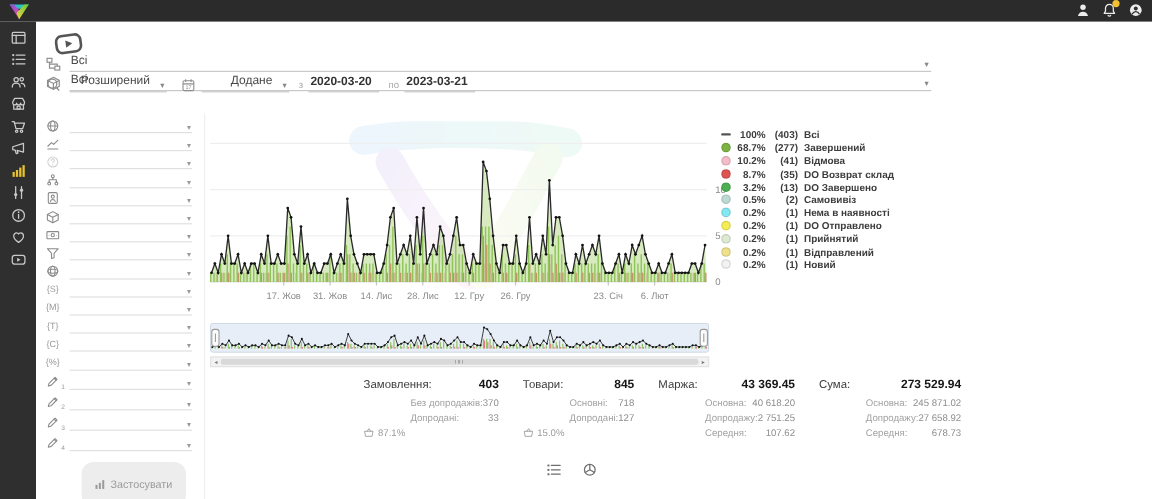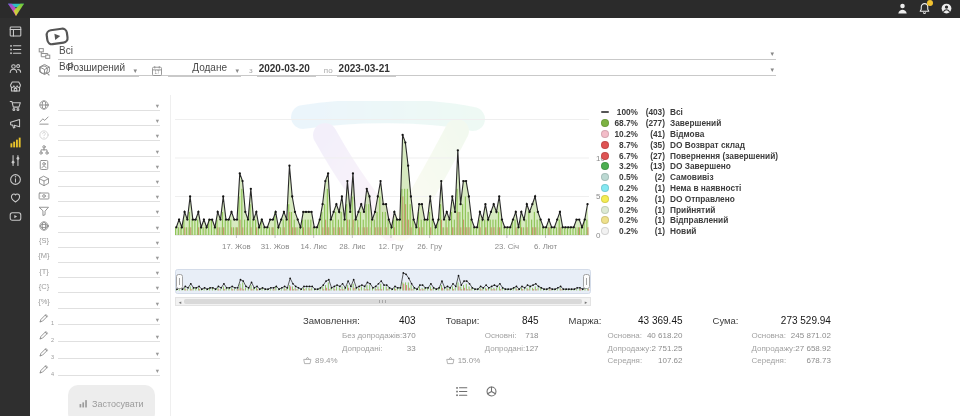--- a/index.html
+++ b/index.html
@@ -56,24 +56,24 @@
   .lg-cnt{width:27px;text-align:right;flex:none;}
   .lg-lab{margin-left:5px;white-space:nowrap;}
   .nav-wrap{position:absolute;left:4px;top:174px;width:416px;}
   .scrollbar{position:relative;margin-top:2px;height:9px;background:#f2f2f2;border:1px solid #e3e3e3;box-sizing:border-box;}
   .sb-arrow{position:absolute;top:0;bottom:0;width:8px;color:#777;font-size:5px;display:flex;align-items:center;justify-content:center;cursor:pointer;}
   .sb-arrow.left{left:0;}.sb-arrow.right{right:0;}
   .sb-arrow.left::after{content:"◂";}.sb-arrow.right::after{content:"▸";}
   .sb-thumb{position:absolute;left:8px;right:8px;top:1px;bottom:1px;background:#d9d9d9;border-radius:2px;cursor:grab;}
   .sb-grip{position:absolute;left:50%;top:1px;bottom:1px;width:9px;margin-left:-4px;
            background:repeating-linear-gradient(90deg,#a8a8a8 0 1px,transparent 1px 3px);}
-  .stats{position:absolute;left:132px;top:220px;display:flex;gap:30px;}
+  .stats{position:absolute;left:132px;top:220px;display:flex;gap:20px;}
   .stat-col{min-width:84px;}
   .stat-head{display:flex;justify-content:space-between;align-items:baseline;gap:8px;font-size:9.5px;color:#3d3d3d;margin-bottom:4px;}
-  .stat-head .val{font-size:10px;font-weight:normal;color:#161616;}
+  .stat-head .val{font-size:10px;font-weight:bold;color:#161616;}
   .stat-sub{display:flex;justify-content:space-between;font-size:8px;color:#a2a2a2;line-height:12.5px;padding-left:39px;}
   .stat-sub .v{color:#8d8d8d;}
   .stat-rate{display:flex;align-items:center;gap:3px;font-size:8px;color:#9a9a9a;margin-top:1px;}
   .stat-rate svg{width:9px;height:9px;color:#9a9a9a;}
   .footer-icons{position:absolute;left:284px;top:290px;display:flex;gap:17px;color:#6e6e6e;}
   .footer-icons .fi{width:13px;height:13px;cursor:pointer;}
 </style>
 </head>
 <body>
 
@@ -896,26 +896,20 @@
             <span class="lg-cnt">(41)</span>
             <span class="lg-lab">Відмова</span>
           </div>
           <div class="lg-row">
             <span class="lg-mark" style="background: rgb(223, 83, 83);"></span>
             <span class="lg-pct">8.7%</span>
             <span class="lg-cnt">(35)</span>
             <span class="lg-lab">DO Возврат склад</span>
           </div>
           <div class="lg-row">
-            <span class="lg-mark" style="background: rgb(223, 83, 83);"></span>
-            <span class="lg-pct">6.7%</span>
-            <span class="lg-cnt">(27)</span>
-            <span class="lg-lab">Повернення (завершений)</span>
-          </div>
-          <div class="lg-row">
             <span class="lg-mark" style="background: rgb(76, 175, 80);"></span>
             <span class="lg-pct">3.2%</span>
             <span class="lg-cnt">(13)</span>
             <span class="lg-lab">DO Завершено</span>
           </div>
           <div class="lg-row">
             <span class="lg-mark" style="background: rgb(188, 217, 211);"></span>
             <span class="lg-pct">0.5%</span>
             <span class="lg-cnt">(2)</span>
             <span class="lg-lab">Самовивіз</span>
@@ -1353,21 +1347,21 @@
               <span>Допродані:</span>
               <span class="v">33</span>
             </div>
             <div class="stat-rate">
               <span>
                 <svg viewBox="0 0 16 16" fill="none" stroke="currentColor" stroke-width="1.3" stroke-linecap="round" stroke-linejoin="round">
                   <path d="M2 6h12l-1.5 7.5h-9z"></path>
                   <path d="M5.3 6L8 2.2 10.7 6"></path>
                 </svg>
               </span>
-              <span>89.4%</span>
+              <span>87.1%</span>
             </div>
           </div>
           <div class="stat-col">
             <div class="stat-head">
               <span class="lbl">Товари:</span>
               <span class="val">845</span>
             </div>
             <div class="stat-sub">
               <span>Основні:</span>
               <span class="v">718</span>

